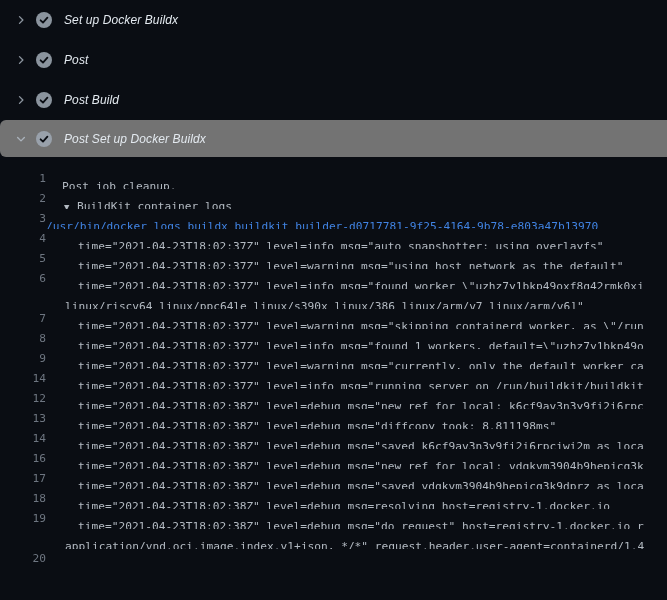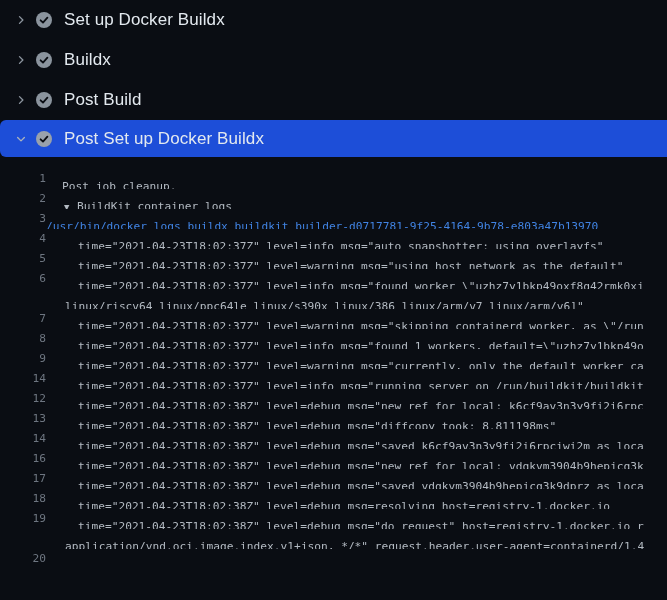--- a/index.html
+++ b/index.html
@@ -10,31 +10,31 @@
     font-family: "Liberation Sans", sans-serif;
   }
   .viewer { width: 667px; height: 600px; overflow: hidden; }
 
   
   .step {
     height: 40px; display: flex; align-items: center;
     padding-left: 14px; cursor: pointer;
   }
   .step.expanded {
-    height: 37px; background: #1d4ed8; border-radius: 6px 0 0 6px;
+    height: 37px; background: #737373; border-radius: 6px 0 0 6px;
   }
   .chev {
     width: 14px; height: 16px; flex: 0 0 14px; margin-right: 8px;
     display: flex; align-items: center; justify-content: center;
   }
   .check {
     width: 16px; height: 16px; flex: 0 0 16px; margin-right: 12px;
   }
   .step-label {
-    color: #e3e9ef; font-size: 17px; letter-spacing: 0.1px;
+    color: #e3e9ef; font-size: 12px; letter-spacing: 0.1px; font-style: italic;
   }
 
   
   .log { margin-top: 12px; }
   .log-row {
     display: flex; height: 20px; line-height: 20px;
     font-family: "DejaVu Sans Mono", monospace;
     font-size: 11.2px; white-space: pre; overflow: hidden;
   }
   .ln { flex: 0 0 46px; text-align: right; color: #6e7681; }
@@ -73,21 +73,21 @@
         <svg width="12" height="12" viewBox="0 0 16 16">
             <path d="M6 3.5 L10.5 8 L6 12.5" fill="none" stroke="#8b949e" stroke-width="1.8" stroke-linecap="round" stroke-linejoin="round"></path>
           </svg>
       </span>
       <span class="check">
         <svg width="16" height="16" viewBox="0 0 16 16">
             <circle cx="8" cy="8" r="8" fill="#8b949e"></circle>
             <path d="M4.6 8.3 L7 10.6 L11.4 5.7" fill="none" stroke="#0a0d13" stroke-width="1.8" stroke-linecap="round" stroke-linejoin="round"></path>
           </svg>
       </span>
-      <span class="step-label">Buildx</span>
+      <span class="step-label">Post</span>
     </div>
 
     <div class="step">
       <span class="chev">
         <svg width="12" height="12" viewBox="0 0 16 16">
             <path d="M6 3.5 L10.5 8 L6 12.5" fill="none" stroke="#8b949e" stroke-width="1.8" stroke-linecap="round" stroke-linejoin="round"></path>
           </svg>
       </span>
       <span class="check">
         <svg width="16" height="16" viewBox="0 0 16 16">

